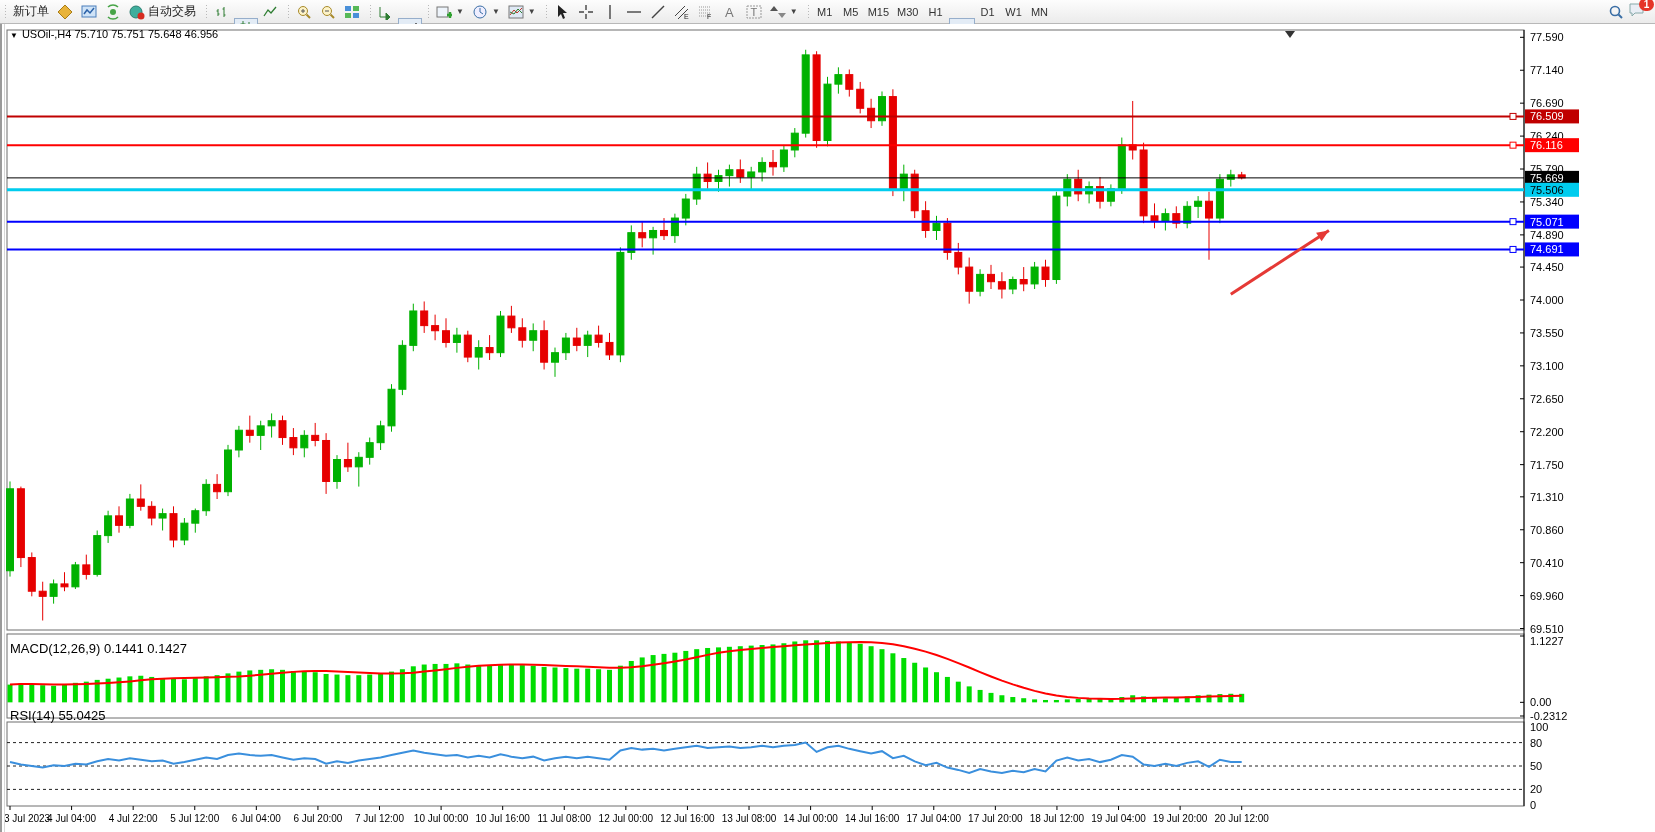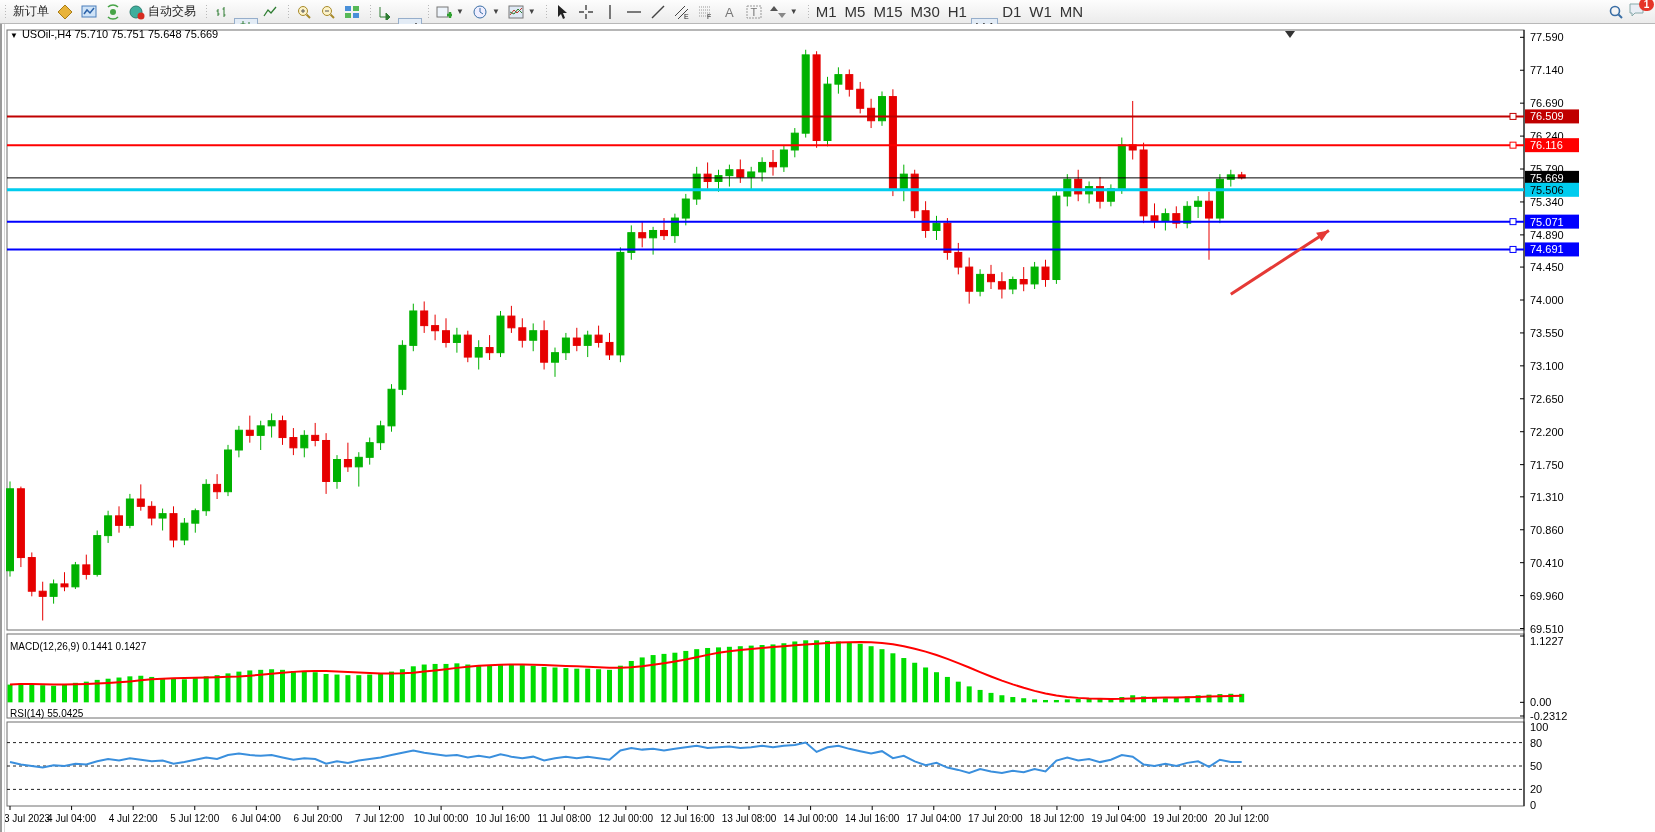--- a/index.html
+++ b/index.html
@@ -6,33 +6,33 @@
     font-family:"Liberation Sans","DejaVu Sans",sans-serif;-webkit-font-smoothing:none;}
   
   .toolbar{height:23px;background:linear-gradient(#fdfdfd,#ebebeb);border-bottom:1px solid #b8b8b8;
     display:flex;align-items:center;padding:0 3px;white-space:nowrap;}
   .tgroup{display:flex;align-items:center;height:22px;padding:0 4px 0 6px;position:relative;}
   .tgroup:before{content:"";position:absolute;left:1px;top:3px;bottom:3px;width:3px;
     background-image:radial-gradient(#b9b9b9 35%,transparent 40%);background-size:3px 3px;}
   .tbtn{height:20px;min-width:22px;display:flex;align-items:center;justify-content:center;gap:3px;
     border:1px solid transparent;background:transparent;font-size:12px;color:#222;padding:0 3px;cursor:default;}
   .tbtn.active{border:1px solid #96aecb;background:#e3ecf6;margin-top:32px;}
-  .tf{font-size:15px;color:#333;min-width:26px;}
+  .tf{font-size:11px;color:#333;min-width:26px;}
   .caret{font-size:8px;color:#444;margin-left:1px;}
   .right{margin-left:auto;display:flex;align-items:center;}
   .chatwrap{position:relative;margin-right:6px;}
   .badge{position:absolute;top:-4px;right:-8px;background:#e53528;color:#fff;border-radius:8px;
     font-size:10px;line-height:13px;min-width:13px;text-align:center;padding:0 1px;font-weight:bold;}
   
   .chart-window{position:relative;width:1655px;height:809px;background:#fff;
     border-left:2px solid #9a9a9a;box-sizing:border-box;}
   .chart-window .inframe{position:absolute;left:2px;top:0;bottom:0;width:1px;background:#d7d7d7;}
   .chart-title{position:absolute;left:8px;top:4px;font-size:11px;color:#000;z-index:5;}
   .chart-title .exp{font-size:8px;margin-right:4px;color:#000;}
-  .pane-label{position:absolute;left:8px;font-size:10px;color:#000;z-index:5;}
+  .pane-label{position:absolute;left:8px;font-size:13px;color:#000;z-index:5;}
   svg text{font-family:"Liberation Sans","DejaVu Sans",sans-serif;}
 </style>
 </head>
 <body>
 
 <div class="toolbar">
   <div class="tgroup">
     <button class="tbtn">
       <span>新订单</span>
     </button>
@@ -241,21 +241,21 @@
           <path d="M2,2 h13 v9 h-8 l-3,3 v-3 h-2 z" fill="#e9eef5" stroke="#8aa"></path>
         </svg>
       <span class="badge">1</span>
     </div>
   </div>
 </div>
 
 <div class="chart-window">
   <div class="inframe"></div>
   <div class="chart-title">
-    <span class="exp">▼</span><span>USOil-,H4  75.710 75.751 75.648 75.669</span>
+    <span class="exp">▼</span><span>USOil-,H4  75.710 75.751 75.648 46.956</span>
   </div>
   <div class="pane-label" style="top:617px">MACD(12,26,9) 0.1441 0.1427</div>
   <div class="pane-label" style="top:684px">RSI(14) 55.0425</div>
   <svg id="chart" width="1655" height="809">
       <rect x="5" y="6" width="1517" height="600" fill="none" stroke="#6e6e6e"></rect>
       <rect x="5" y="610" width="1517" height="84" fill="none" stroke="#6e6e6e"></rect>
       <rect x="5" y="698" width="1517" height="84" fill="none" stroke="#6e6e6e"></rect>
       <line x1="1522" y1="6" x2="1522" y2="782" stroke="#000000"></line>
       <line x1="1518" y1="13.31707317073129" x2="1522" y2="13.31707317073129" stroke="#000000"></line>
       <text x="1528" y="17.31707317073129" font-size="11" fill="#000">77.590</text>

